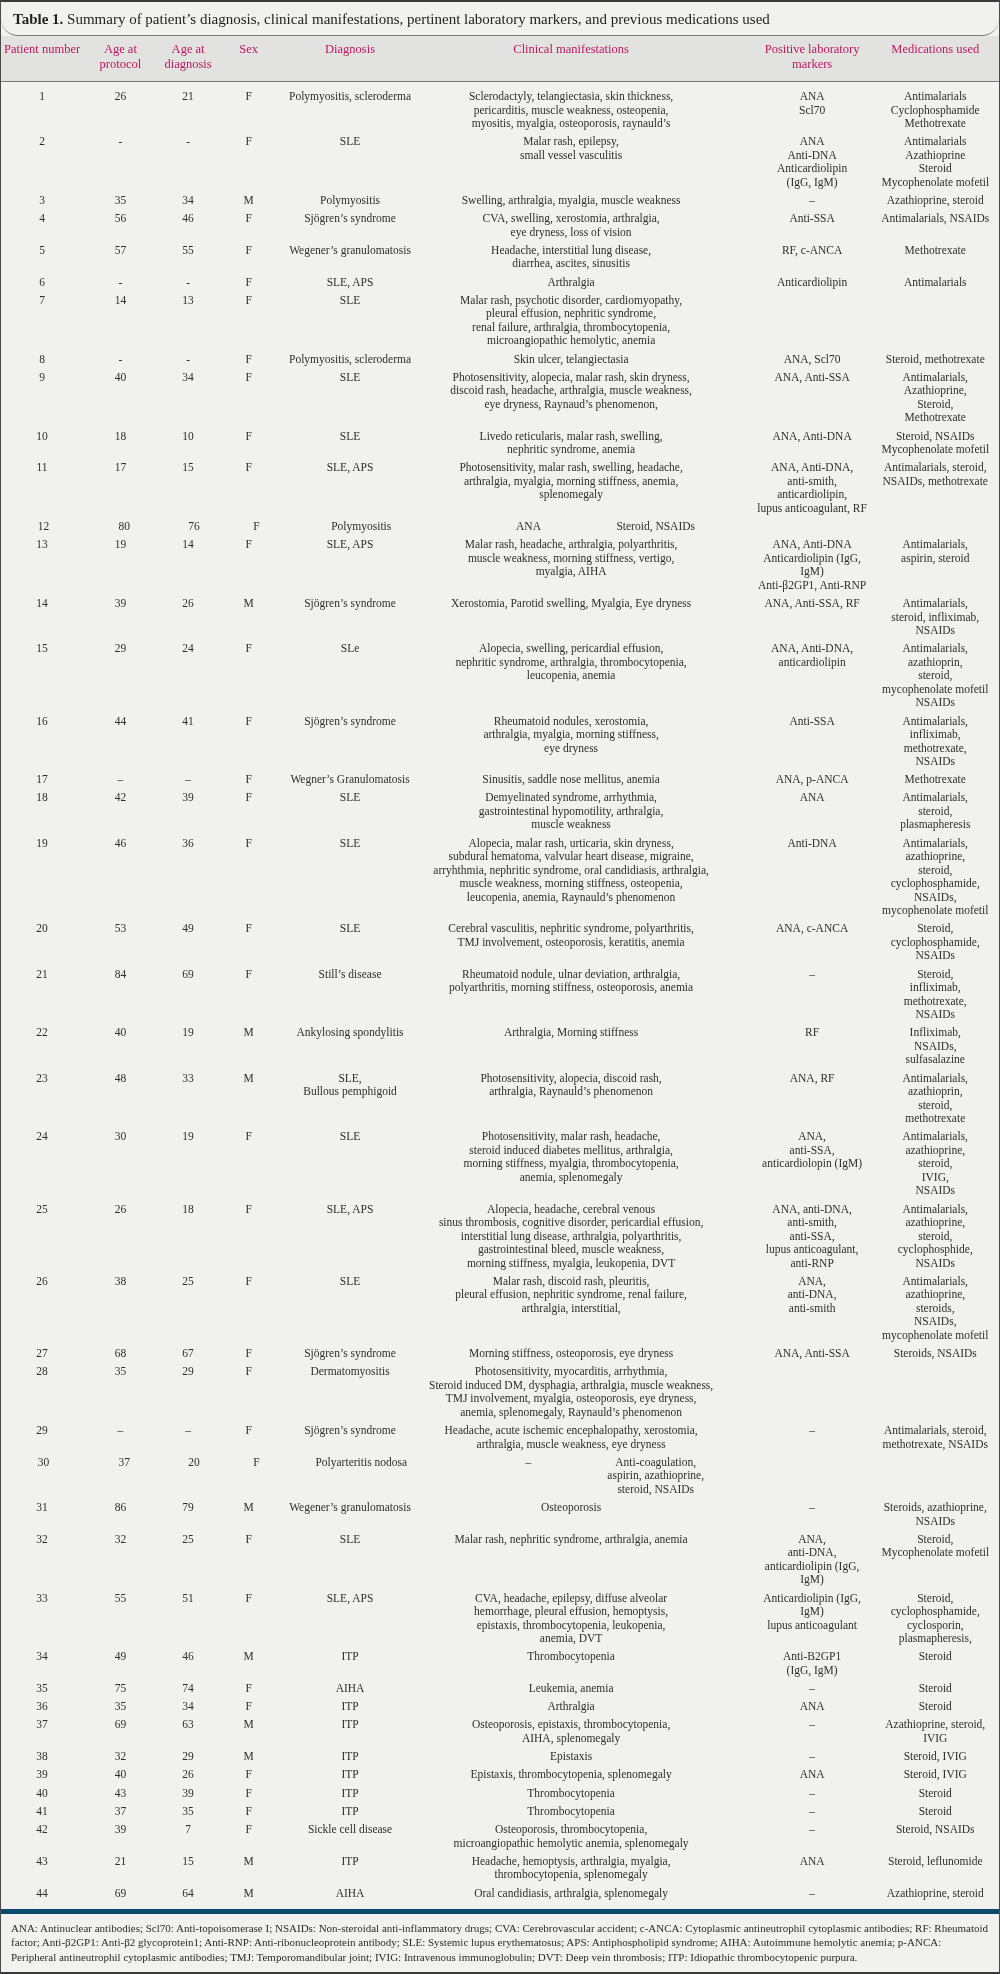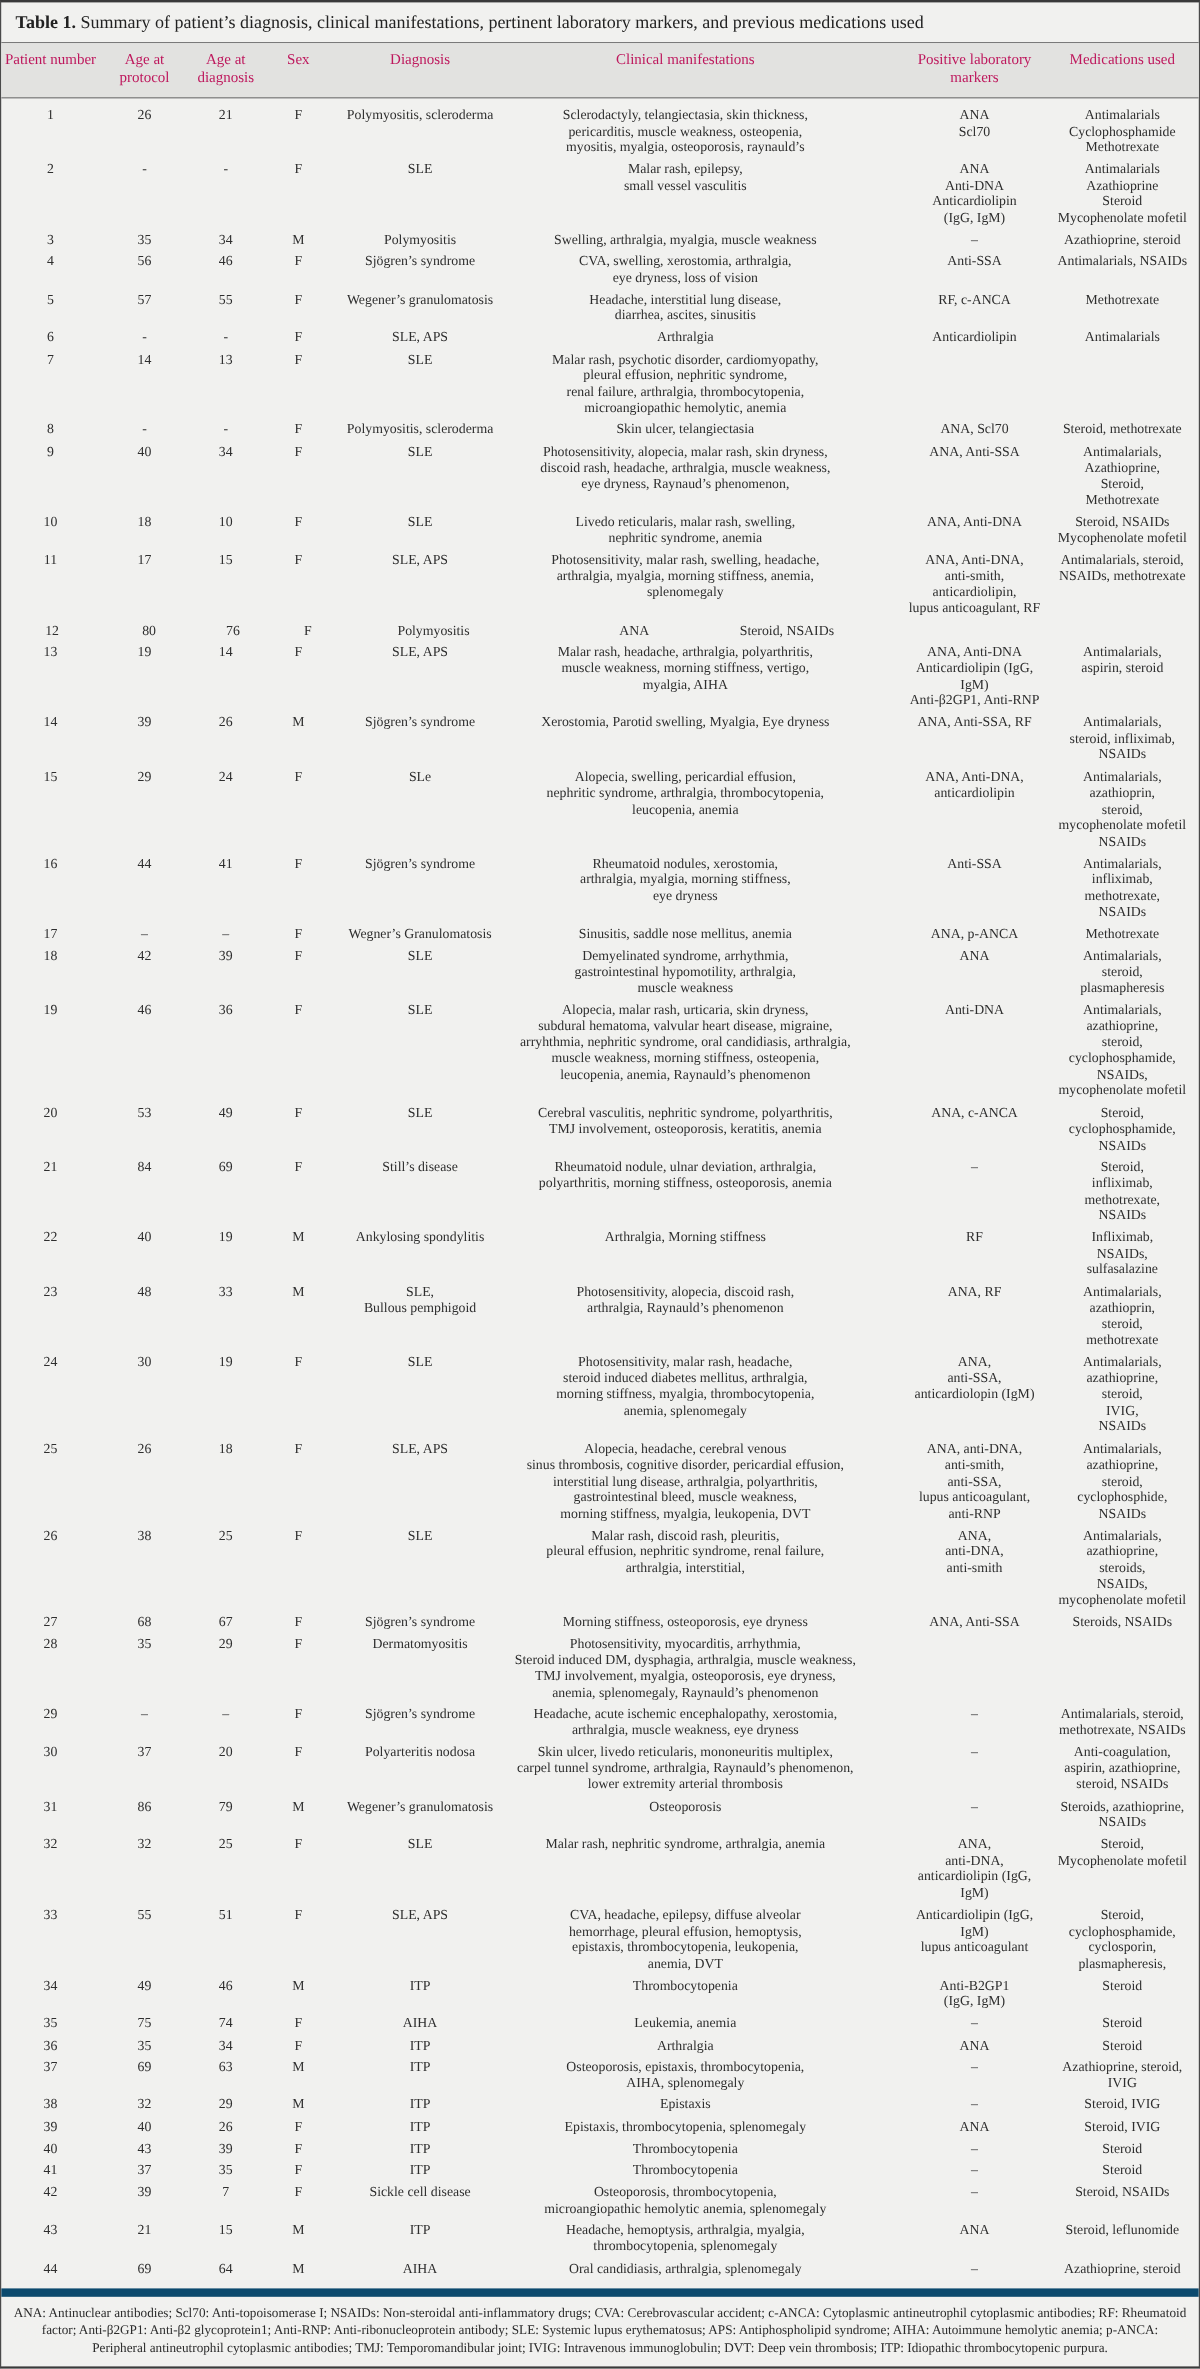--- a/index.html
+++ b/index.html
@@ -12,20 +12,21 @@
     font-family:"Liberation Serif","DejaVu Serif",serif;
     color:#2e2e2e;
     display:flex; flex-direction:column;
     overflow:hidden;
   }
   .title {
     padding:8px 12px 7px 12px;
     font-size:15px; line-height:18px;
     border-bottom:1px solid #7a7a7a;
     color:#222;
+    border-radius:17px;
   }
   .title .t-bold { font-weight:bold; }
   .thead {
     display:flex; align-items:flex-start;
     background:#e2e2e0;
     border-bottom:1px solid #7a7a7a;
     padding:6px 0 7px 0;
     min-height:32px;
   }
   .thead .cell {
@@ -46,25 +47,24 @@
   }
   .c-n   { width:8.5%; }
   .c-ap  { width:7.7%; }
   .c-ad  { width:6.3%; }
   .c-sx  { width:6.2%; }
   .c-dx  { width:14.8%; }
   .c-cm  { width:31%; }
   .c-lab { width:12.3%;margin-left:32px; }
   .c-med { width:13.2%; }
   .footnote {
-    border-top:7px solid #0c4a6e;
+    border-top:5px solid #0c4a6e;
     padding:7px 10px 8px 10px;
     font-size:11px; line-height:14.5px;
     color:#2b2b2b;
-    text-align:center;
   }
 </style>
 </head>
 <body>
 
 <div class="page">
 
   <div class="title">
     <span class="t-bold">Table 1.</span><span> Summary of patient’s diagnosis, clinical manifestations, pertinent laboratory markers, and previous medications used</span>
   </div>
@@ -479,23 +479,20 @@
       <div class="cell c-lab">–</div>
       <div class="cell c-med">Antimalarials, steroid,
 methotrexate, NSAIDs</div>
     </div>
       <div class="row">
       <div class="cell c-n">30</div>
       <div class="cell c-ap">37</div>
       <div class="cell c-ad">20</div>
       <div class="cell c-sx">F</div>
       <div class="cell c-dx">Polyarteritis nodosa</div>
-      <div class="cell c-cm">Skin ulcer, livedo reticularis, mononeuritis multiplex,
-carpel tunnel syndrome, arthralgia, Raynauld’s phenomenon,
-lower extremity arterial thrombosis</div>
       <div class="cell c-lab">–</div>
       <div class="cell c-med">Anti-coagulation,
 aspirin, azathioprine,
 steroid, NSAIDs</div>
     </div>
       <div class="row">
       <div class="cell c-n">31</div>
       <div class="cell c-ap">86</div>
       <div class="cell c-ad">79</div>
       <div class="cell c-sx">M</div>

